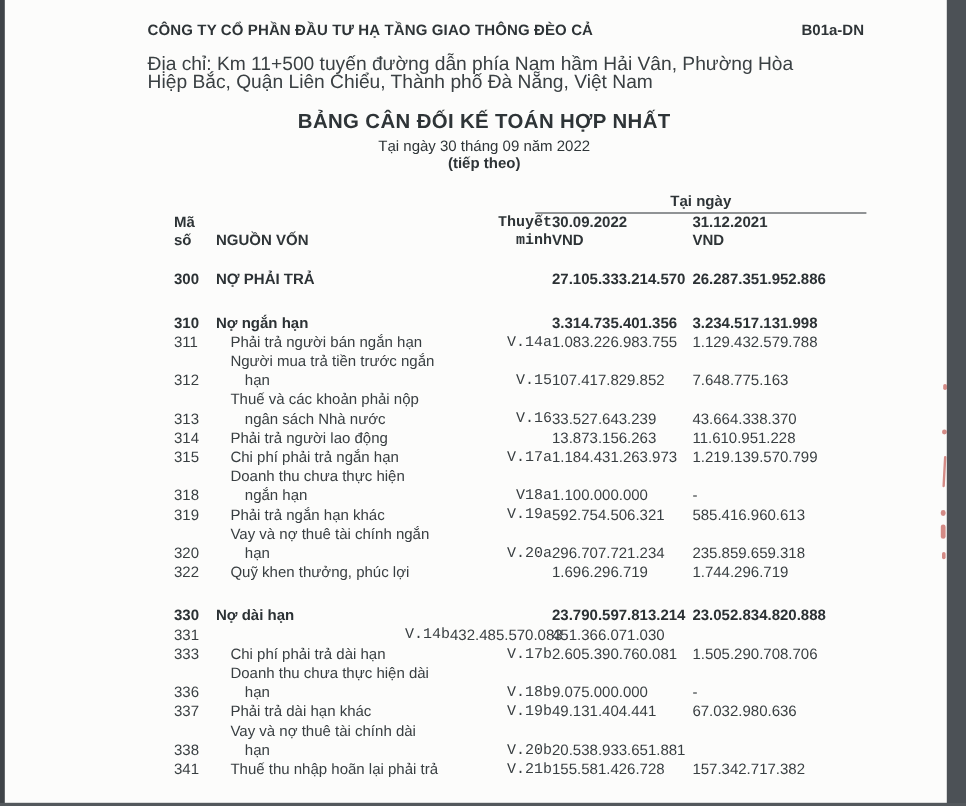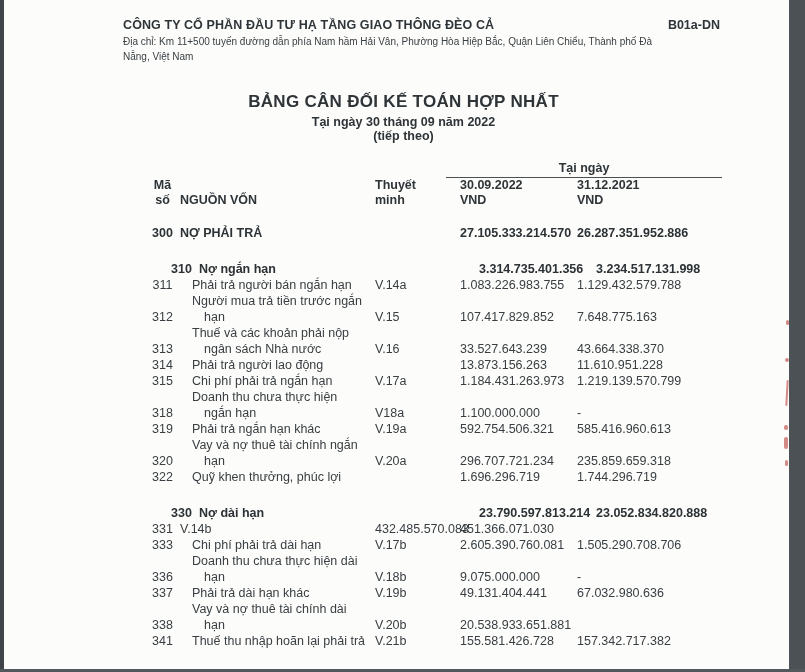--- a/index.html
+++ b/index.html
@@ -23,48 +23,48 @@
   .rm3 { left:786px; top:380px; width:2px; height:26px; transform:rotate(3deg); }
   .rm4 { left:784px; top:425px; width:4px; height:5px; }
   .rm5 { left:784px; top:437px; width:4px; height:12px; }
   .rm6 { left:785px; top:460px; width:3px; height:6px; }
 
   
   .doc-header { position:absolute; left:123px; top:18px; width:597px; }
   .company-row { display:flex; justify-content:space-between; align-items:flex-start; }
   .company-name { font-size:12.5px; font-weight:700; color:#2e3437; letter-spacing:.1px; }
   .form-code { font-size:12.5px; font-weight:700; color:#2e3437; }
-  .address { margin-top:2px; width:548px; font-size:10px; line-height:15px; color:#3a4043; }
+  .address { margin-top:14px; width:548px; font-size:16px; line-height:15px; color:#3a4043; }
 
   
   .title-block { position:absolute; left:105px; top:92px; width:597px; text-align:center; color:#2e3437; }
   .doc-title { font-size:17px; font-weight:700; letter-spacing:.3px; }
-  .doc-subtitle { margin-top:3px; font-size:12.5px; font-weight:700; }
+  .doc-subtitle { margin-top:3px; font-size:12.5px; font-weight:400; }
   .doc-note { font-size:12.5px; font-weight:700; }
 
   
   .fin-table { position:absolute; left:145px; top:160px; width:577px; font-size:12.5px; }
   .grid-row { display:grid; grid-template-columns:35px 195px 85px 117px 145px; align-items:end; line-height:16px; }
   .hdr { font-weight:700; color:#2e3437; line-height:15px; }
   .hdr-group-row { display:grid; grid-template-columns:35px 195px 85px 262px; }
   .hdr-group {
     grid-column:4; text-align:center; padding-bottom:1px; margin-left:-14px;
     border-bottom:1.5px solid #4a4f52; font-weight:700; color:#2e3437; line-height:16px;
   }
-  .c-code { text-align:center; }
+  .c-code { text-align:left; }
   .c-label { white-space:nowrap; }
-  .c-note { text-align:left; }
+  .c-note { text-align:right;font-family:Liberation Mono, monospace; }
   .c-v1, .c-v2 { white-space:nowrap; }
   .rows-body { margin-top:17px; }
   .row { margin-top:0; color:#383e41; }
   .row .l1 { padding-left:12px; }
   .row .l2 { padding-left:24px; }
   .row.bold { font-weight:700; color:#2b3134; }
   .row.bold .l1 { padding-left:0; }
-  .row.gap { margin-top:20px;margin-left:19px; }
+  .row.gap { margin-top:20px; }
 </style>
 </head>
 <body>
 
 <div class="page">
 
   <div class="band band-left"></div>
   <div class="band band-right"></div>
   <div class="band band-bottom"></div>
 

